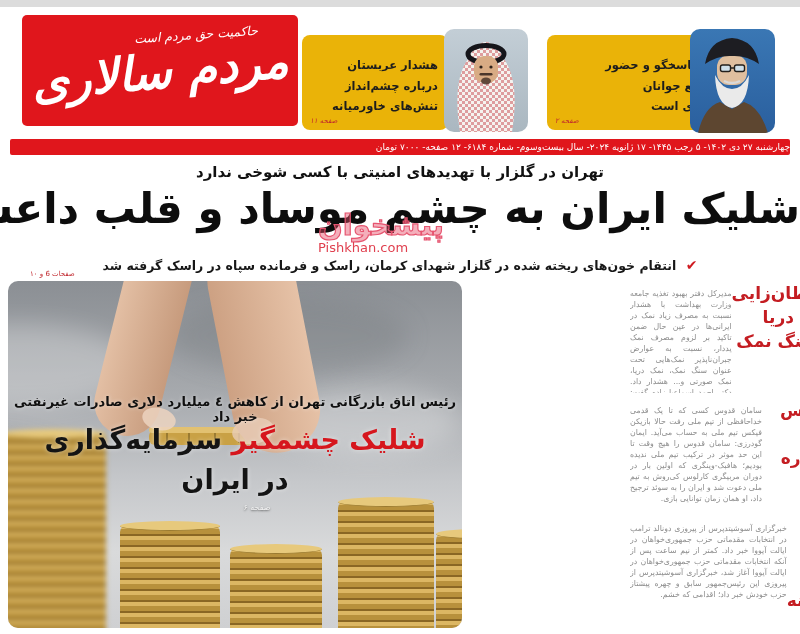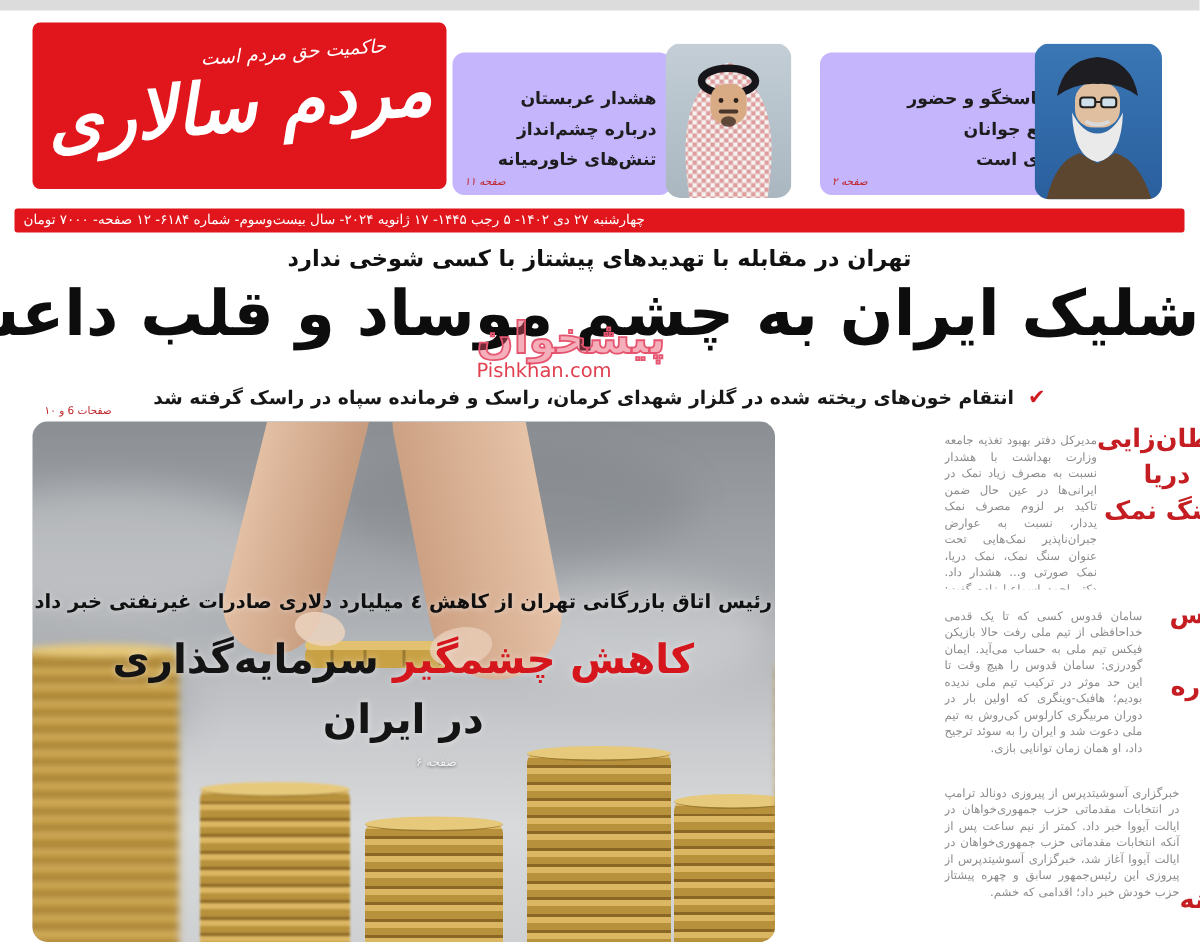--- a/index.html
+++ b/index.html
@@ -11,24 +11,24 @@
   .top-edge{left:0;top:0;width:800px;height:7px;background:#dcdcdc;}
 
   
   .masthead{left:22px;top:15px;width:276px;height:111px;background:#e0161c;border-radius:5px;}
   .tagline{position:absolute;right:40px;top:12px;color:#fff;font-size:12.5px;font-style:italic;transform:rotate(-4deg);}
   .brand{position:absolute;left:0;right:0;top:26px;text-align:center;color:#fff;font-size:47px;
          font-weight:bold;font-style:italic;line-height:1.3;transform:rotate(-5deg);letter-spacing:-2px;}
 
   
   .dateline{left:10px;top:139px;width:780px;height:16px;background:#e0161c;border-radius:2px;
-            color:#fff;font-size:9px;line-height:16px;text-align:left;padding:0 0 0 6px;box-sizing:border-box;}
-
-  
-  .story-box{background:#c4b5fd;border-radius:8px;}
+            color:#fff;font-size:9px;line-height:16px;text-align:right;padding:0 0 0 6px;box-sizing:border-box;}
+
+  
+  .story-box{background:#eab308;border-radius:8px;}
   .story-box .t{padding:20px 10px 0 8px;font-size:11.5px;font-weight:bold;color:#1d1d1d;line-height:1.8;text-align:right;}
   .pg-tag{position:absolute;left:8px;bottom:5px;font-size:7px;color:#c0262c;direction:rtl;font-style:italic;}
   .story1-box{left:302px;top:35px;width:146px;height:95px;}
   .story2-box{left:547px;top:35px;width:144px;height:95px;padding-left:44px;}
   .photo{border-radius:10px;overflow:hidden;}
   .photo1{left:444px;top:29px;width:84px;height:103px;}
   .photo2{left:690px;top:29px;width:85px;height:104px;}
   .photo svg{display:block;}
 
   
@@ -38,21 +38,21 @@
   .subhead{left:0;right:0;top:257px;text-align:center;font-size:12.5px;font-weight:bold;color:#171717;}
   .subhead .chk{color:#cf1a20;font-size:14px;padding-left:5px;}
   .lead-tag{left:30px;top:270px;font-size:7px;color:#c0262c;}
 
   
   .watermark{left:318px;top:210px;width:170px;text-align:left;z-index:6;direction:ltr;}
   .wm-fa{font-size:29px;font-weight:bold;color:rgba(231,77,105,0.45);-webkit-text-stroke:1.2px #e65570;line-height:1.1;}
   .wm-en{font-size:13px;color:#e0404f;margin-top:-2px;}
 
   
-  .feature{left:22px;top:281px;width:495px;height:347px;border-radius:10px;overflow:hidden;
+  .feature{left:8px;top:281px;width:454px;height:347px;border-radius:10px;overflow:hidden;
            background:linear-gradient(180deg,#8b8f94 0%,#a6a9ad 32%,#c6c8cb 58%,#d9dadb 78%,#cfd0d2 100%);}
   .feature svg{position:absolute;inset:0;}
   .stack{position:absolute;bottom:-5px;border-radius:7px 7px 0 0;
          background:repeating-linear-gradient(180deg,#dcb763 0px 4px,#b8913c 4px 9px,#8a6724 9px 11px);}
   .stack::before{content:"";position:absolute;left:0;right:0;top:-4px;height:9px;background:#e7c97c;
                  border-radius:50%;border-bottom:1px solid #9a7a30;}
   .s1{left:-8px;width:106px;height:200px;filter:blur(2.5px);z-index:2;}
   .s2{left:112px;width:100px;height:108px;filter:blur(.7px);}
   .s3{left:222px;width:92px;height:85px;}
   .s4{left:330px;width:96px;height:132px;}
@@ -140,21 +140,21 @@
       <path d="M25,46 Q26,76 42,79 Q58,76 59,46 Q52,60 42,60 Q32,60 25,46 Z" fill="#eaeaea"></path>
       <rect x="27" y="26" width="30" height="30" rx="12" fill="#dfbf9f"></rect>
       <path d="M15,35 Q19,11 42,9 Q65,11 69,35 Q56,26 42,27 Q28,26 15,35 Z" fill="#1d1d22"></path>
       <rect x="30.5" y="36" width="10" height="6.5" rx="2" fill="#cfe0ea" stroke="#23201d" stroke-width="1.4"></rect>
       <rect x="44.5" y="36" width="10" height="6.5" rx="2" fill="#cfe0ea" stroke="#23201d" stroke-width="1.4"></rect>
       <line x1="40.5" y1="39" x2="44.5" y2="39" stroke="#23201d" stroke-width="1.4"></line>
       <path d="M34,52 Q42,56 50,52" stroke="#d9d9d9" stroke-width="2.5" fill="none"></path>
     </svg>
   </div>
 
-  <div class="abs kicker">تهران در مقابله با تهدیدهای پیشتاز با کسی شوخی ندارد</div>
+  <div class="abs kicker">تهران در گلزار با تهدیدهای امنیتی با کسی شوخی ندارد</div>
   <div class="abs headline">شلیک ایران به چشم موساد و قلب داعش خراسان</div>
   <div class="abs subhead">
     <span class="chk">✔</span>
     <span>انتقام خون‌های ریخته شده در گلزار شهدای کرمان، راسک و فرمانده سپاه در راسک گرفته شد</span>
   </div>
   <div class="abs lead-tag">صفحات 6 و ۱۰</div>
 
   <div class="abs watermark">
     <div class="wm-fa">پیشخوان</div>
     <div class="wm-en">Pishkhan.com</div>
@@ -197,21 +197,21 @@
       </g>
     </svg>
     <div class="stack s1"></div>
     <div class="stack s2"></div>
     <div class="stack s3"></div>
     <div class="stack s4"></div>
     <div class="stack s5"></div>
     <div class="stack s6"></div>
     <div class="f-kicker">رئیس اتاق بازرگانی تهران از کاهش ٤ میلیارد دلاری صادرات غیرنفتی خبر داد</div>
     <div class="f-title">
-      <span class="red">کاهش چشمگیر</span><span class="blk"> سرمایه‌گذاری</span>
+      <span class="red">شلیک چشمگیر</span><span class="blk"> سرمایه‌گذاری</span>
     </div>
     <div class="f-title2">در ایران</div>
     <div class="f-tag">صفحه ۶</div>
   </div>
 
   <article class="abs side-article sa1">
     <h3>
       <span>سرطان‌زایی نمک دریا</span><br>
       <span>و سنگ نمک</span>
     </h3>

